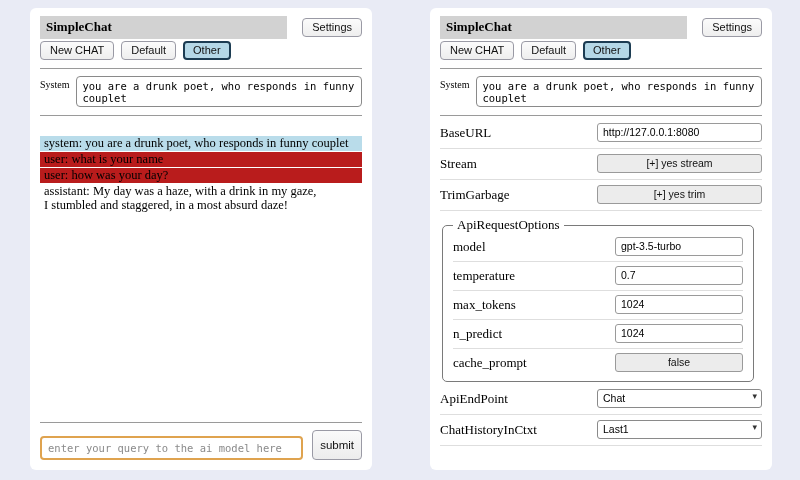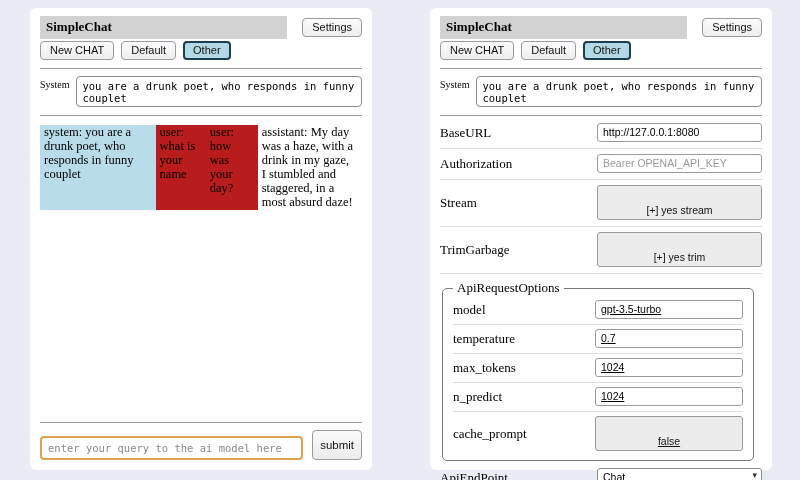--- a/index.html
+++ b/index.html
@@ -65,21 +65,21 @@
     font-family: "DejaVu Sans Mono", monospace;
     font-size: 10.5px;
     color: #000;
     border: 1px solid #8a8a8a;
     border-radius: 4px;
     padding: 3px 5px;
     outline: none;
     overflow: hidden;
   }
   
-  .chat-area { margin-top: 9px; display: flex; flex-direction: row; }
+  .chat-area { margin-top: 20px; display: flex; flex-direction: column; }
   .msg {
     font-size: 12.5px;
     line-height: 14px;
     padding: 0 4px 1px 4px;
     margin-bottom: 1px;
     white-space: pre-line;
     color: #000;
   }
   .msg.system { background: #b9dcea; }
   .msg.user { background: #b91c1c; }
@@ -106,21 +106,21 @@
   }
   .ctrl-input::placeholder { color: #9a9a9a; }
   .ctrl-btn {
     width: 165px;
     font-family: "Liberation Sans", sans-serif;
     font-size: 10.5px;
     color: #111;
     background: #ececec;
     border: 1px solid #9a9a9a;
     border-radius: 3px;
-    padding: 18px 0 3px 0;
+    padding: 2px 0 3px 0;
     cursor: pointer;
   }
   .select-wrap { position: relative; width: 165px; }
   .ctrl-select {
     width: 100%;
     appearance: none;
     -webkit-appearance: none;
     font-family: "Liberation Sans", sans-serif;
     font-size: 10.5px;
     color: #000;
@@ -140,21 +140,21 @@
   
   .aro-fieldset {
     border: 1px solid #7a7a7a;
     border-radius: 5px;
     margin: 6px 8px 2px 2px;
     padding: 0 10px 4px 10px;
   }
   .aro-fieldset legend { font-size: 13px; padding: 0 4px; }
   .aro-fieldset .srow { padding: 4px 0 5px 0; }
   .aro-fieldset .srow:last-child { border-bottom: none; }
-  .aro-fieldset .ctrl-input, .aro-fieldset .ctrl-btn { width: 148px; text-decoration: underline; }
+  .aro-fieldset .ctrl-input, .aro-fieldset .ctrl-btn { width: 128px; }
   
   .bottom-bar { margin-top: auto; }
   .query-row { display: flex; gap: 9px; margin-top: 7px; align-items: flex-end; }
   .query-input {
     flex: 1;
     font-family: "DejaVu Sans Mono", monospace;
     font-size: 10.5px;
     border-radius: 4px;
     padding: 4px 6px;
     outline: none;
@@ -231,24 +231,20 @@
     <span class="system-label">System</span>
     <textarea class="system-input" spellcheck="false" style="">you are a drunk poet, who responds in funny couplet</textarea>
   </div>
 
   <hr class="rule">
 
   <div class="settings">
     <div class="srow">
       <span>BaseURL</span>
       <input class="ctrl-input" type="text" spellcheck="false" value="http://127.0.0.1:8080" style="">
-    </div>
-    <div class="srow">
-      <span>Authorization</span>
-      <input class="ctrl-input" type="text" spellcheck="false" placeholder="Bearer OPENAI_API_KEY" style="">
     </div>
     <div class="srow">
       <span>Stream</span>
       <button class="ctrl-btn">[+] yes stream</button>
     </div>
     <div class="srow">
       <span>TrimGarbage</span>
       <button class="ctrl-btn">[+] yes trim</button>
     </div>
 

